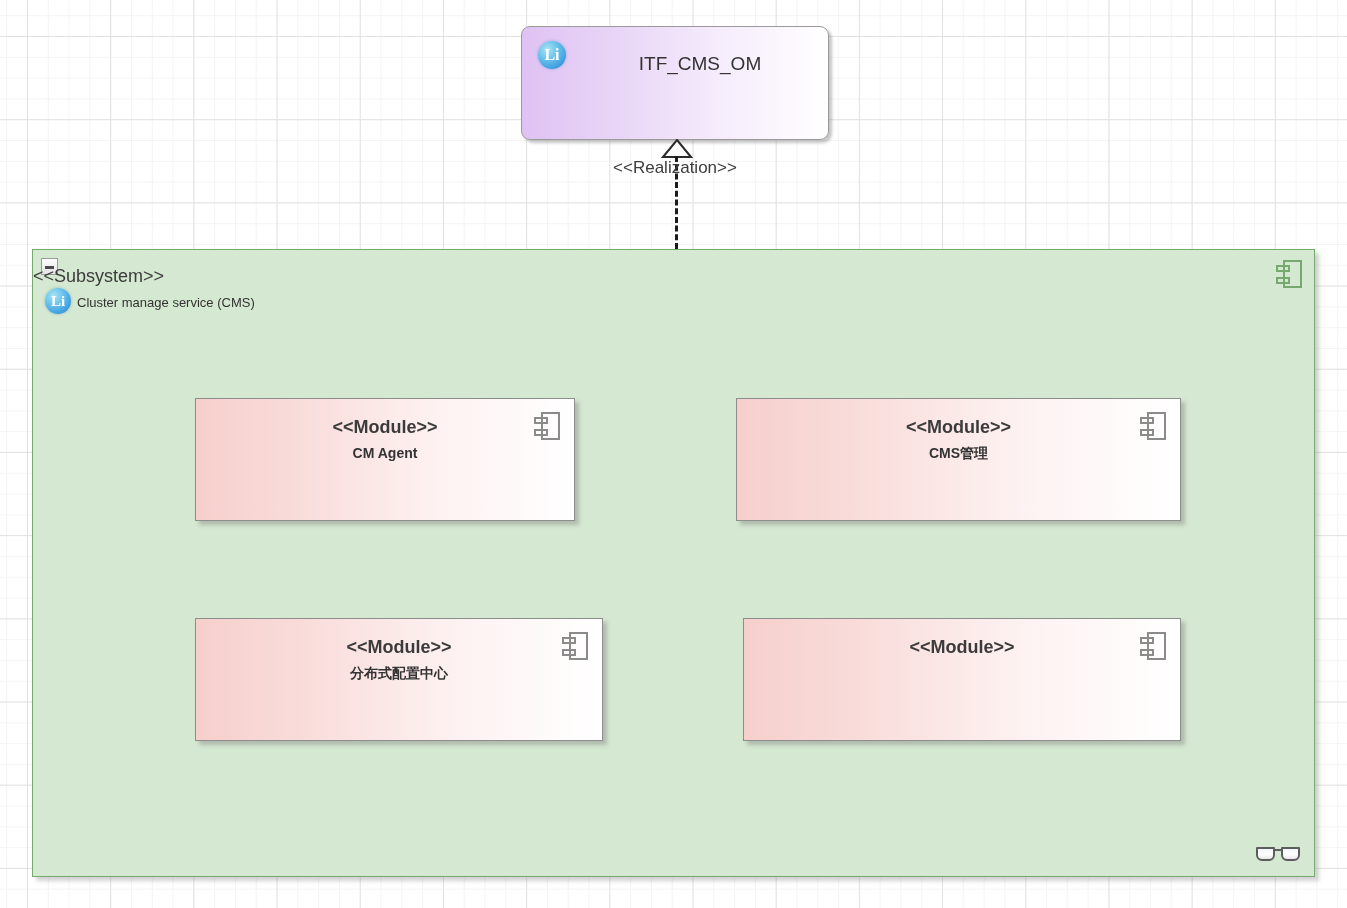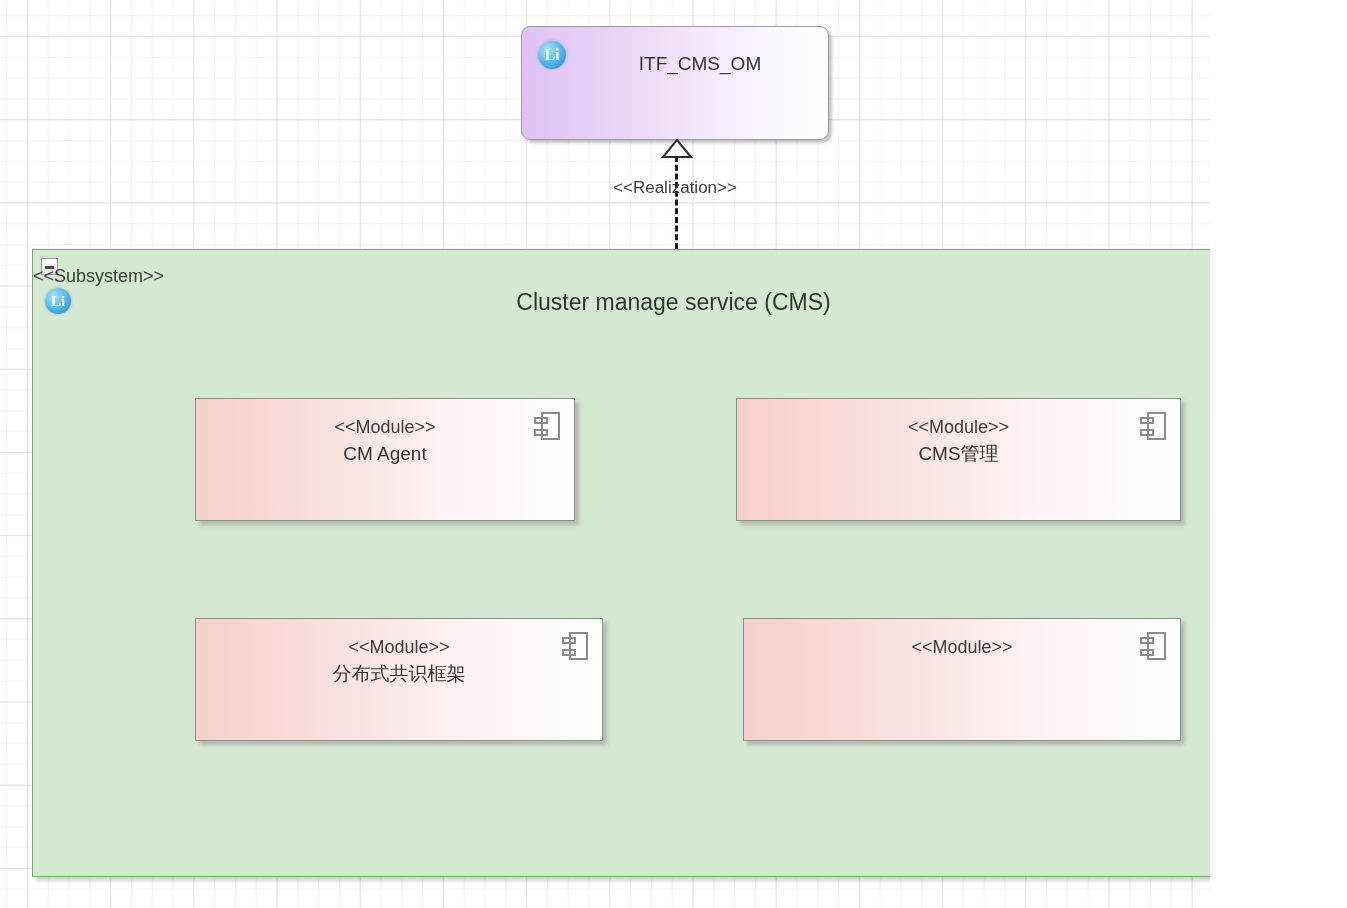--- a/index.html
+++ b/index.html
@@ -6,21 +6,21 @@
     margin: 0;
     padding: 0;
     background: #ffffff;
   }
   body {
     font-family: "Liberation Sans", "DejaVu Sans", sans-serif;
   }
 
   #canvas {
     position: relative;
-    width: 1210px;
+    width: 1347px;
     height: 908px;
     overflow: hidden;
     background-color: #ffffff;
     background-image:
       linear-gradient(to right, #e2e2e2 1px, transparent 1px),
       linear-gradient(to bottom, #e2e2e2 1px, transparent 1px),
       linear-gradient(to right, #f4f4f4 1px, transparent 1px),
       linear-gradient(to bottom, #f4f4f4 1px, transparent 1px);
     background-size:
       83.2px 83.2px,
@@ -107,21 +107,20 @@
     left: 0; top: 0;
   }
   .realization-label {
     position: absolute;
     left: 560px;
     top: 158px;
     width: 230px;
     text-align: center;
     font-size: 17px;
     color: #3c3c3c;
-    margin-top: 20px;
   }
 
   
   .subsystem {
     position: absolute;
     left: 32px;
     top: 249px;
     width: 1283px;
     height: 628px;
     background: #d5e8d1;
@@ -137,24 +136,24 @@
     text-align: left;
     font-size: 18px;
     color: #3b3b3b;
     line-height: 25px;
   }
   .sub-name {
     position: absolute;
     left: 0;
     right: 0;
     top: 40px;
-    text-align: center;
-    font-size: 23px;
+    font-size: 13px;
     color: #333333;
     line-height: 25px;
+    padding-left: 44px;
   }
 
   
   .collapse-box {
     position: absolute;
     left: 8px;
     top: 8px;
     width: 17px;
     height: 17px;
     border: 1px solid #9a9a9a;
@@ -239,38 +238,39 @@
     background: #5d5d5d;
   }
 
   
   .module {
     position: absolute;
     border: 1px solid #8d8d8d;
     background: linear-gradient(to right, #f6cfcc 0%, #f9dedc 30%, #fdf2f1 64%, #ffffff 100%);
     box-shadow: 4px 4px 4px rgba(120,120,120,0.40);
     box-sizing: border-box;
+    font-weight: bold;
   }
   .mod-title {
     position: absolute;
     left: 0;
     right: 0;
     top: 16px;
     text-align: center;
     font-size: 18px;
     color: #3b3b3b;
     line-height: 25px;
   }
   .mod-name {
     position: absolute;
     left: 0;
     right: 0;
     top: 42px;
     text-align: center;
-    font-size: 19px;
+    font-size: 14px;
     color: #333333;
     line-height: 25px;
   }
 </style>
 </head>
 <body>
 
 <div id="canvas">
 
   <div class="iface-node">
@@ -320,21 +320,21 @@
       <div class="mod-name">CMS管理</div>
     </div>
 
     <div class="module" style="left:162px; top:368px; width:408px; height:123px;">
       <div class="comp-icon mod-comp">
         <div class="body"></div>
         <div class="tab t1"></div>
         <div class="tab t2"></div>
       </div>
       <div class="mod-title">&lt;&lt;Module&gt;&gt;</div>
-      <div class="mod-name">分布式共识框架</div>
+      <div class="mod-name">分布式配置中心</div>
     </div>
 
     <div class="module" style="left:710px; top:368px; width:438px; height:123px;">
       <div class="comp-icon mod-comp">
         <div class="body"></div>
         <div class="tab t1"></div>
         <div class="tab t2"></div>
       </div>
       <div class="mod-title">&lt;&lt;Module&gt;&gt;</div>
     </div>

